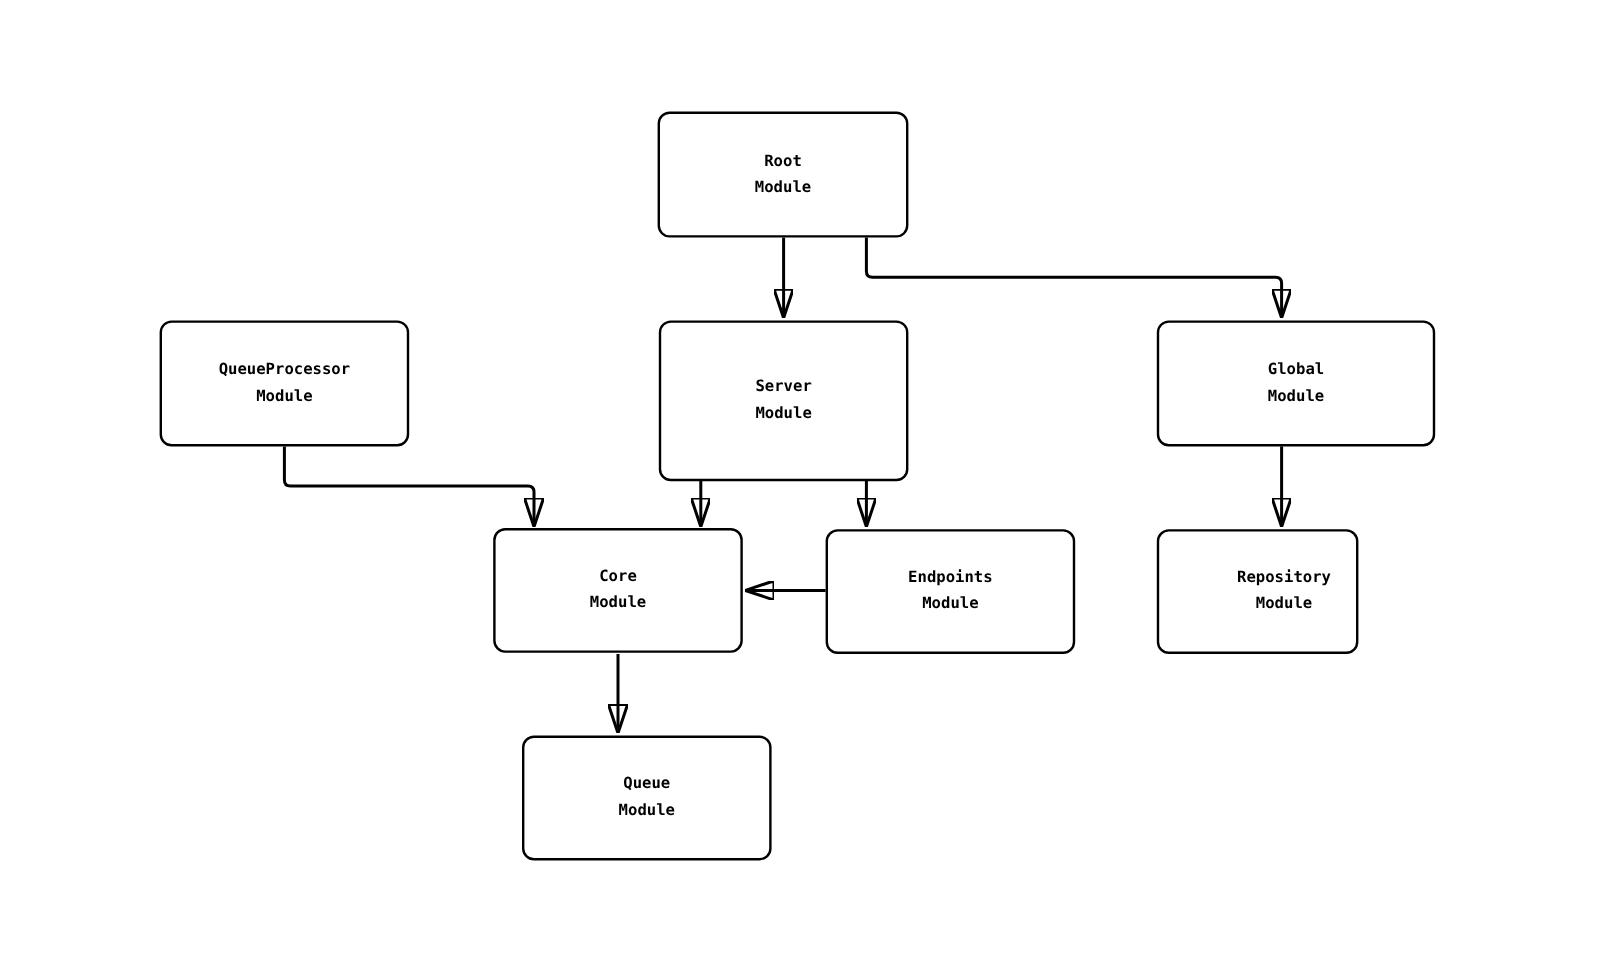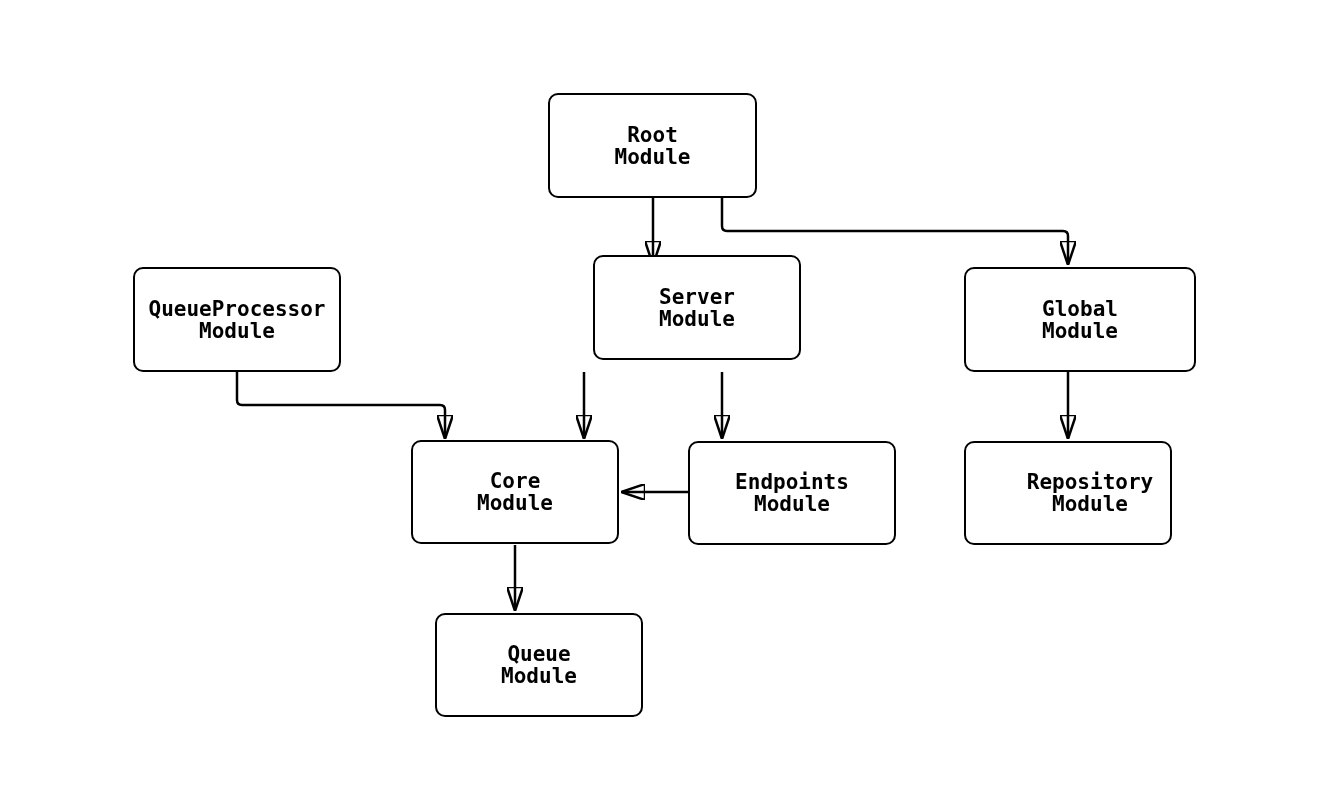--- a/index.html
+++ b/index.html
@@ -34,21 +34,21 @@
     background: #ffffff;
     border: 2.5px solid #000000;
     border-radius: 10px;
     display: flex;
     align-items: center;
     justify-content: center;
     text-align: center;
   }
   .node-label {
     white-space: pre-line;
-    font-size: 21px;
+    font-size: 13px;
     line-height: 22px;
     font-weight: 700;
     color: #000000;
   }
 </style>
 </head>
 <body>
 
 <div class="canvas">
 
@@ -79,41 +79,41 @@
   <div class="node" style="left:548px; top:93px; width:209px; height:105px;">
     <span class="node-label">Root
 Module</span>
   </div>
 
   <div class="node" style="left:133px; top:267px; width:208px; height:105px;">
     <span class="node-label">QueueProcessor
 Module</span>
   </div>
 
-  <div class="node" style="left:549px; top:255px; width:208px; height:105px;margin-left:44px;">
+  <div class="node" style="left:549px; top:267px; width:208px; height:134px;">
     <span class="node-label">Server
 Module</span>
   </div>
 
   <div class="node" style="left:964px; top:267px; width:232px; height:105px;">
     <span class="node-label">Global
 Module</span>
   </div>
 
   <div class="node" style="left:411px; top:440px; width:208px; height:104px;">
     <span class="node-label">Core
 Module</span>
   </div>
 
   <div class="node" style="left:688px; top:441px; width:208px; height:104px;">
     <span class="node-label">Endpoints
 Module</span>
   </div>
 
-  <div class="node" style="left:964px; top:441px; width:208px; height:104px;padding-left:44px;">
+  <div class="node" style="left:964px; top:441px; width:168px; height:104px;padding-left:44px;">
     <span class="node-label">Repository
 Module</span>
   </div>
 
   <div class="node" style="left:411px; top:613px; width:208px; height:104px;margin-left:24px;">
     <span class="node-label">Queue
 Module</span>
   </div>
 
 </div>

